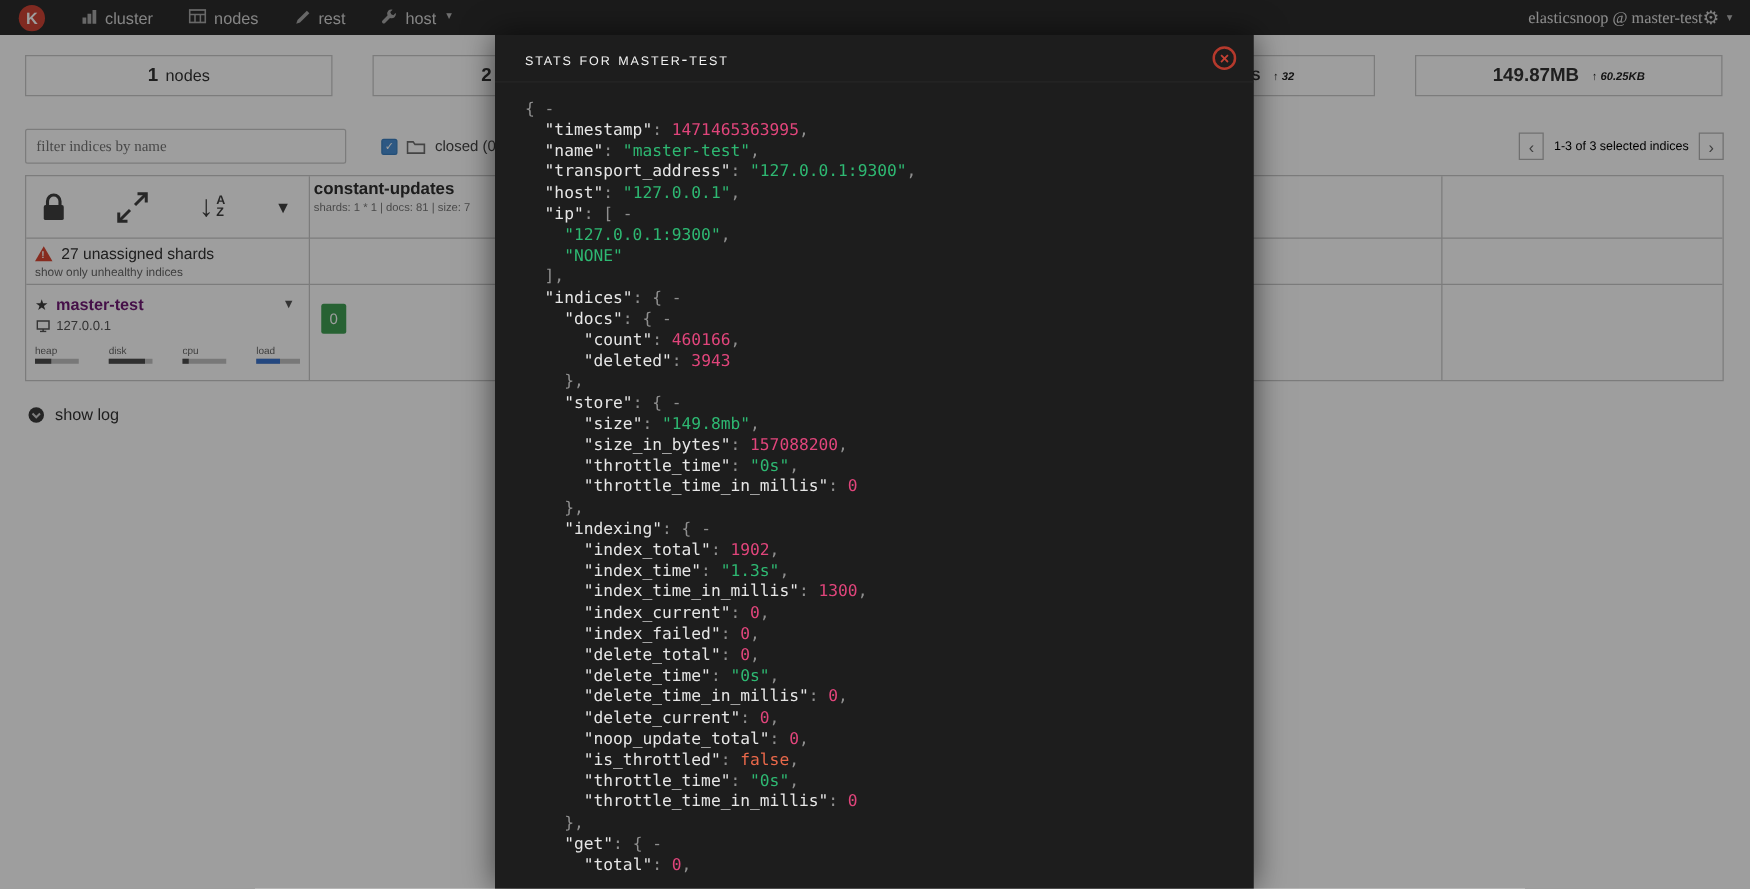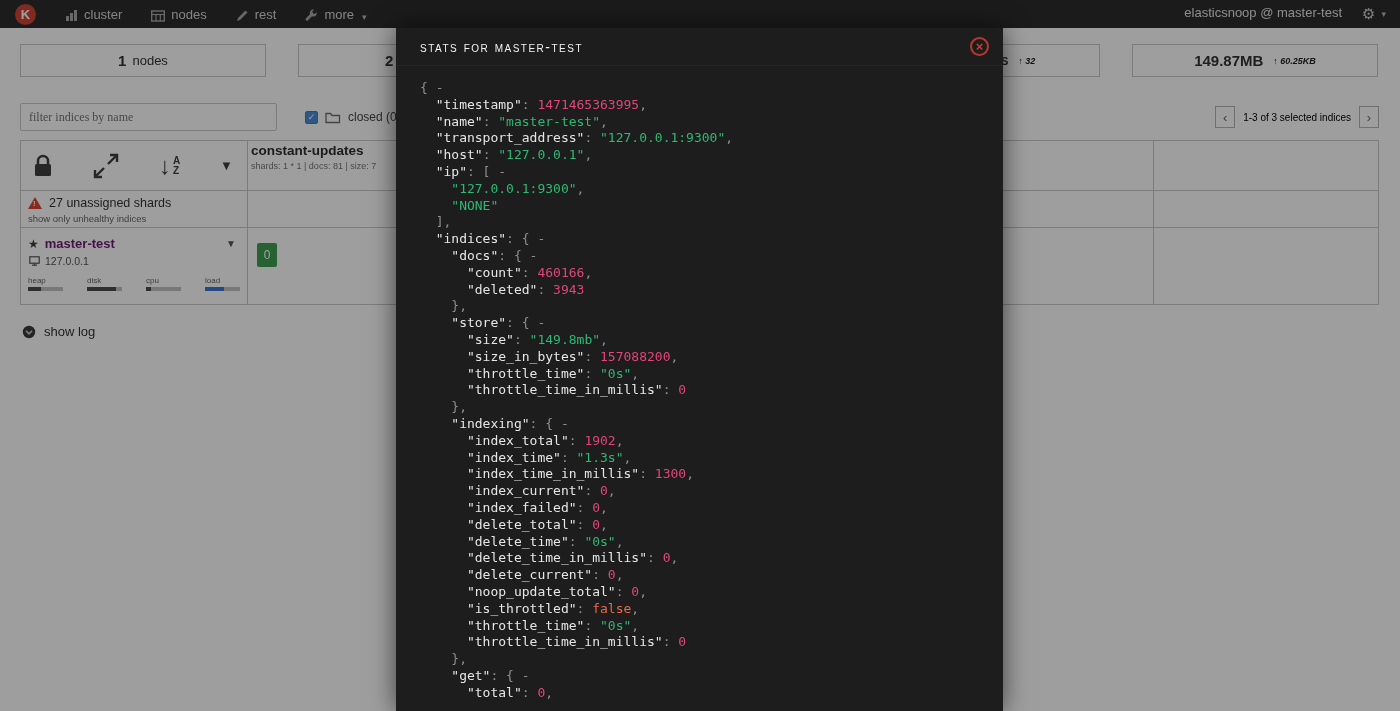--- a/index.html
+++ b/index.html
@@ -8,24 +8,24 @@
     width:1400px; height:711px; position:relative; overflow:hidden;
     background:#ffffff;
     font-family:"Liberation Sans","DejaVu Sans",sans-serif;
   }
   
   .navbar { position:absolute; top:0; left:0; right:0; height:28px; background:#2c2c2c;
             display:flex; align-items:center; z-index:1; }
   .logo { width:21px; height:21px; border-radius:50%; background:#cf4436; color:#fff;
           font-weight:bold; font-size:13px; display:flex; align-items:center; justify-content:center;
           margin-left:15px; cursor:pointer; }
-  .nav-item { display:flex; align-items:flex-end; gap:6px; color:#d6d6d6; font-size:13px;
+  .nav-item { display:flex; align-items:flex-start; gap:6px; color:#d6d6d6; font-size:13px;
               margin-left:29px; cursor:pointer; }
   .nav-caret { font-size:9px; color:#b5b5b5; margin-left:2px; }
-  .nav-right { margin-left:auto; display:flex; gap:20px; margin-right:14px; }
+  .nav-right { margin-left:auto; display:flex; align-items:center; gap:0; margin-right:14px;font-family:Liberation Serif, serif; }
   .nav-user { color:#e2e2e2; font-size:13px; }
   .gear { color:#cfcfcf; font-size:15px; cursor:pointer; display:flex; align-items:center; gap:4px; }
   
   .stats-row { position:absolute; top:44px; left:20px; display:flex; gap:32px; z-index:1; }
   .stat-box { width:246px; height:33px; border:1px solid #c9c9c9; background:#fff;
               display:flex; align-items:center; justify-content:center; gap:6px; }
   .stat-value { font-size:15px; font-weight:bold; color:#333; }
   .stat-label { font-size:13px; color:#333; }
   .stat-frag  { font-size:11px; font-weight:600; color:#333; }
   .stat-delta { font-size:9px; font-weight:bold; color:#222; margin-left:4px;font-style:italic; }
@@ -139,21 +139,21 @@
     <div class="nav-item">
       <svg width="13" height="13" viewBox="0 0 13 13">
           <path d="M1 12 L2 9 L9.5 1.5 L11.5 3.5 L4 11 Z" fill="#a8a8a8"></path>
         </svg>
       <span>rest</span>
     </div>
     <div class="nav-item">
       <svg width="13" height="13" viewBox="0 0 13 13">
           <path d="M11.6 3.2 A3.4 3.4 0 0 1 7 7.3 L3 11.3 A1.4 1.4 0 0 1 1 9.3 L5 5.3 A3.4 3.4 0 0 1 9.1 0.7 L7.2 2.6 L8 4.3 L9.7 5.1 Z" fill="#a8a8a8"></path>
         </svg>
-      <span>more</span>
+      <span>host</span>
       <span class="nav-caret">▾</span>
     </div>
     <div class="nav-right">
       <span class="nav-user">elasticsnoop @ master-test</span>
       <span class="gear">
         <span>⚙</span>
         <span class="nav-caret">▾</span>
       </span>
     </div>
   </nav>

